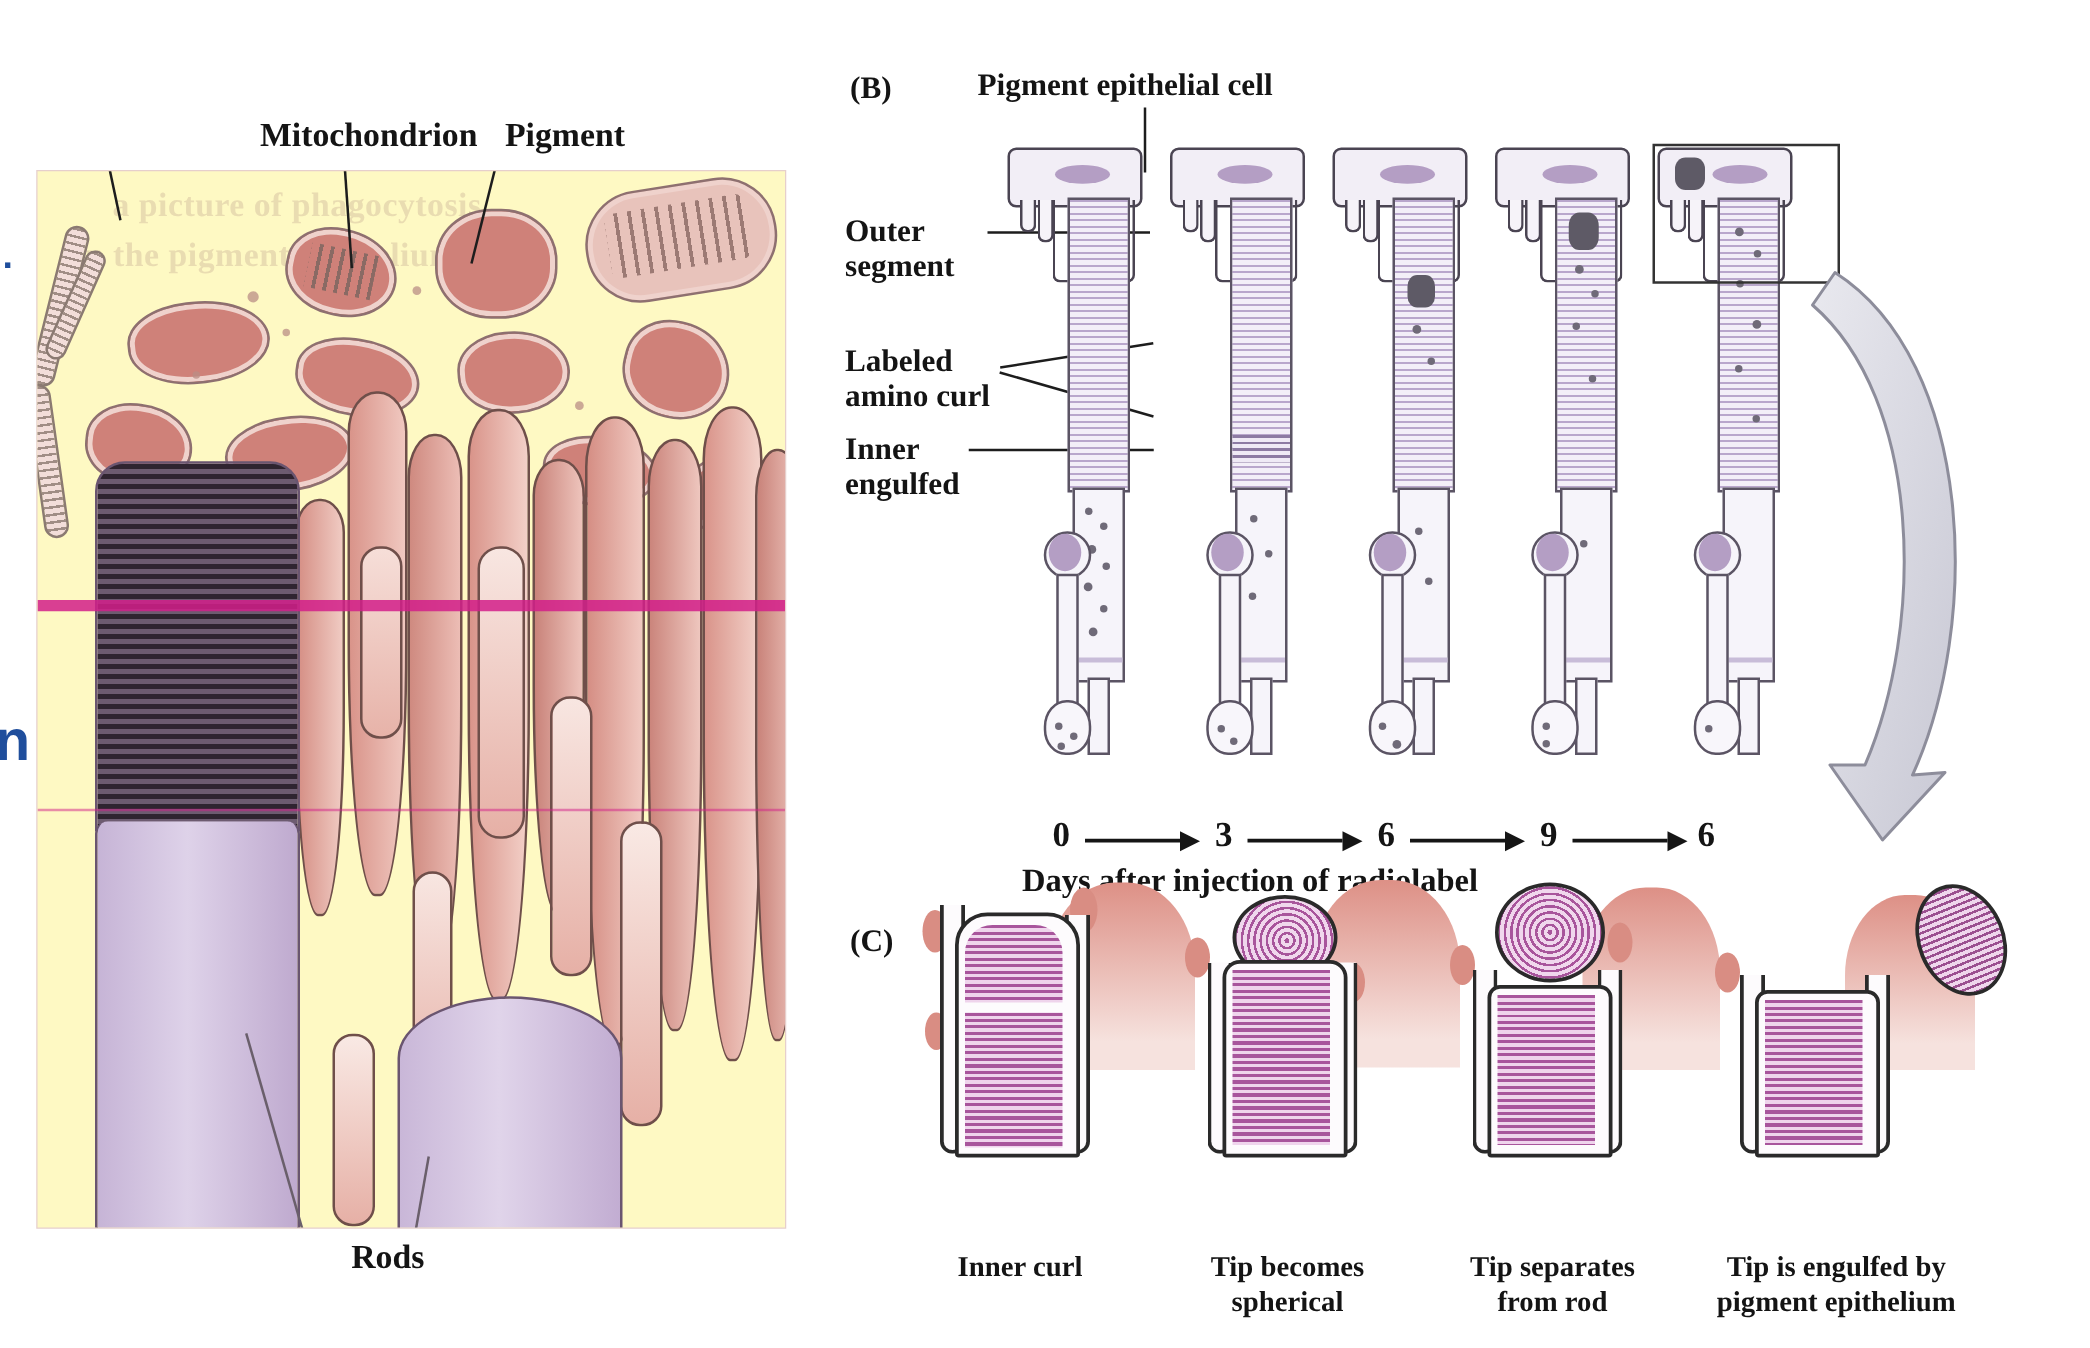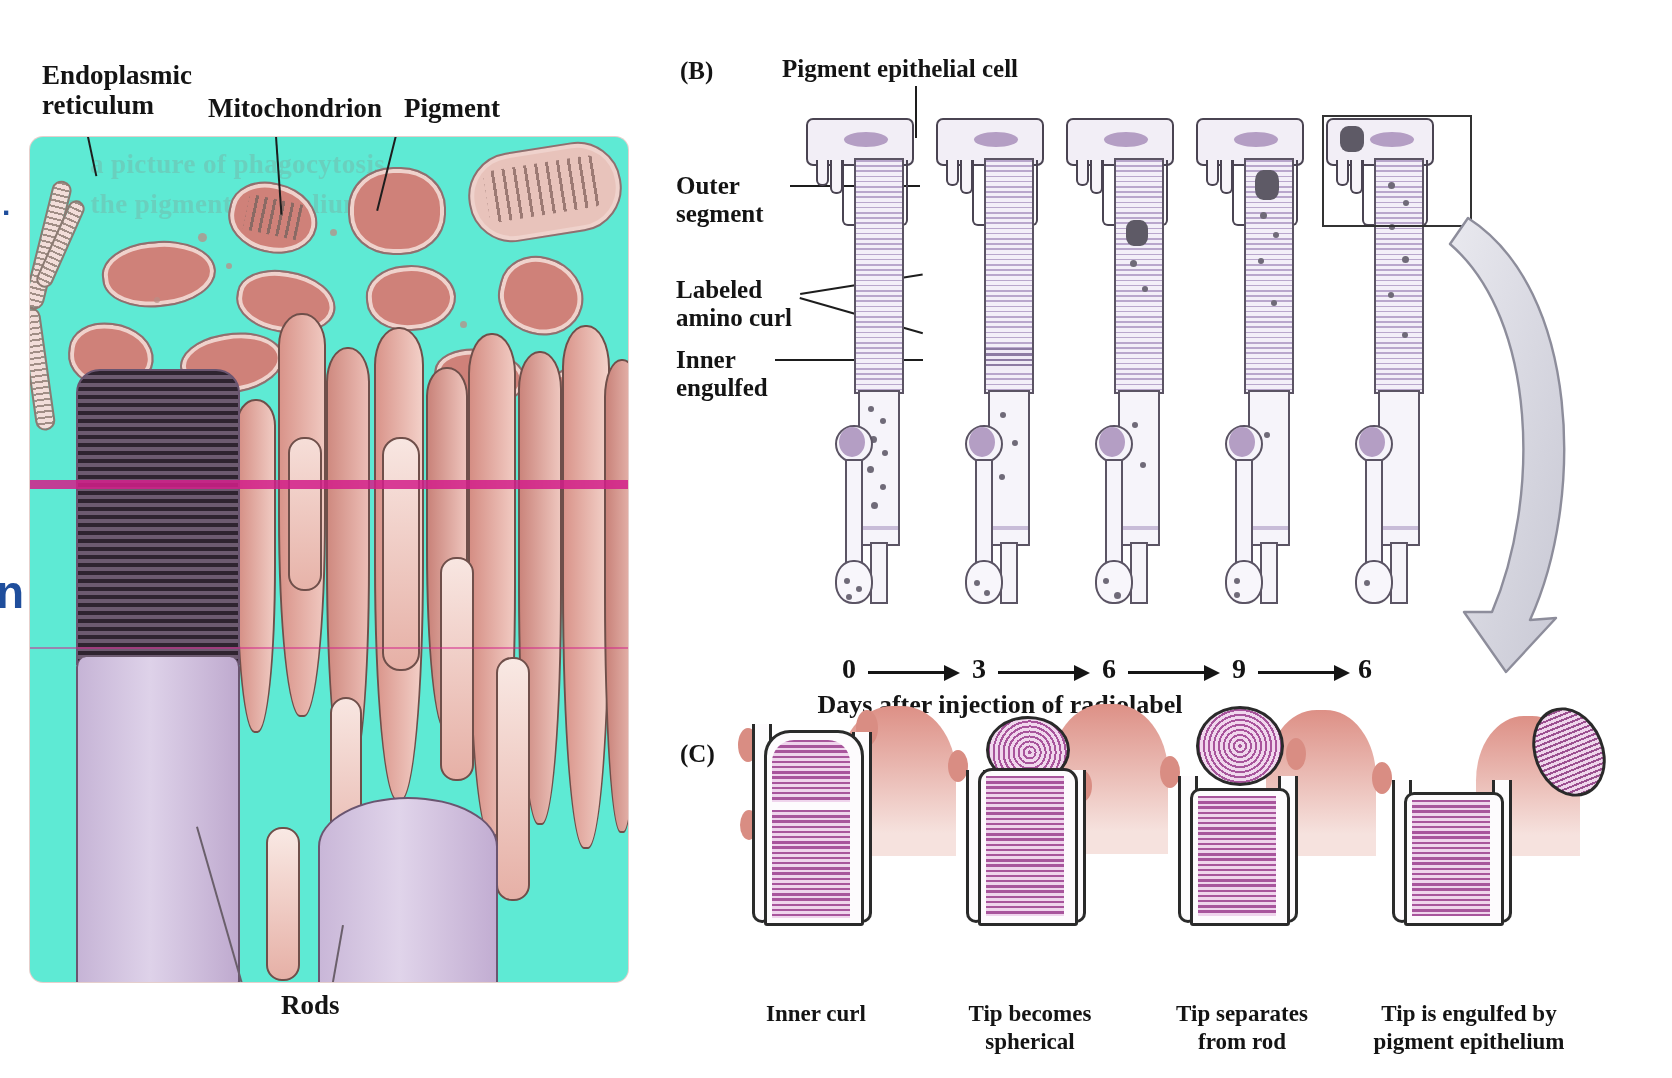--- a/index.html
+++ b/index.html
@@ -10,21 +10,21 @@
 
   
   .lbl{position:absolute;font-family:"Liberation Serif",serif;font-weight:700;
        color:#141414;line-height:1.12;white-space:pre-line;}
   .panel-tag{position:absolute;font-family:"Liberation Serif",serif;font-weight:700;
        font-size:25px;color:#141414;}
   .leader{position:absolute;background:#1d1d1d;transform-origin:0 0;}
 
   
   #panelA{position:absolute;left:30px;top:137px;width:598px;height:845px;
-          background:#5eead4;overflow:hidden;box-shadow:0 0 0 1px #e6cfcc;border-radius:13px;}
+          background:#fef9c3;overflow:hidden;box-shadow:0 0 0 1px #e6cfcc;}
   .ghost{position:absolute;font-family:"Liberation Serif",serif;font-weight:700;
          font-size:27px;color:rgba(150,105,105,.20);letter-spacing:.4px;}
   .mito{position:absolute;border:2.5px solid #8e7070;border-radius:46% 54% 50% 50%;
         background:#cf8179;box-shadow:inset 0 0 0 4px #efd2cc;}
   .villus{position:absolute;border:2.2px solid #6f4f4a;border-radius:48% 48% 46% 46%/8% 8% 50% 50%;}
   .rodcyl{position:absolute;border:2.6px solid #6a5570;border-radius:10px 10px 4px 4px;}
   .er{position:absolute;border:2.2px solid #8b7a72;border-radius:40px;}
   .magline{position:absolute;background:#d21f8a;opacity:.85;}
   .magline.thin{opacity:.5;height:2px;}
   .dot{position:absolute;border-radius:50%;background:#b98e86;opacity:.75;}
@@ -162,22 +162,20 @@
     <div class="magline thin" style="left:0;top:510px;width:598px;"></div>
 
     <div class="leader" style="left:40px;top:-80px;width:2px;height:122px;transform:rotate(-12deg);"></div>
     <div class="leader" style="left:240px;top:-72px;width:2px;height:150px;transform:rotate(-4deg);"></div>
     <div class="leader" style="left:382px;top:-70px;width:2px;height:148px;transform:rotate(14deg);"></div>
 
     <div class="leader" style="left:166px;top:690px;width:2.4px;height:184px;transform:rotate(-16deg);background:#6a5f6b;"></div>
     <div class="leader" style="left:312px;top:788px;width:2.4px;height:96px;transform:rotate(10deg);background:#6a5f6b;"></div>
   </div>
 
-  <div class="lbl" style="left:42px;top:60px;font-size:27px;">Endoplasmic
-reticulum</div>
   <div class="lbl" style="left:208px;top:93px;font-size:27px;">Mitochondrion</div>
   <div class="lbl" style="left:404px;top:93px;font-size:27px;">Pigment</div>
   <div class="lbl" style="left:281px;top:990px;font-size:27px;">Rods</div>
 
   <div class="panel-tag" style="left:680px;top:57px;">(B)</div>
 
   <div class="lbl" style="left:782px;top:55px;font-size:25px;">Pigment epithelial cell</div>
   <div class="leader" style="left:915px;top:86px;width:2px;height:52px;"></div>
 
 

